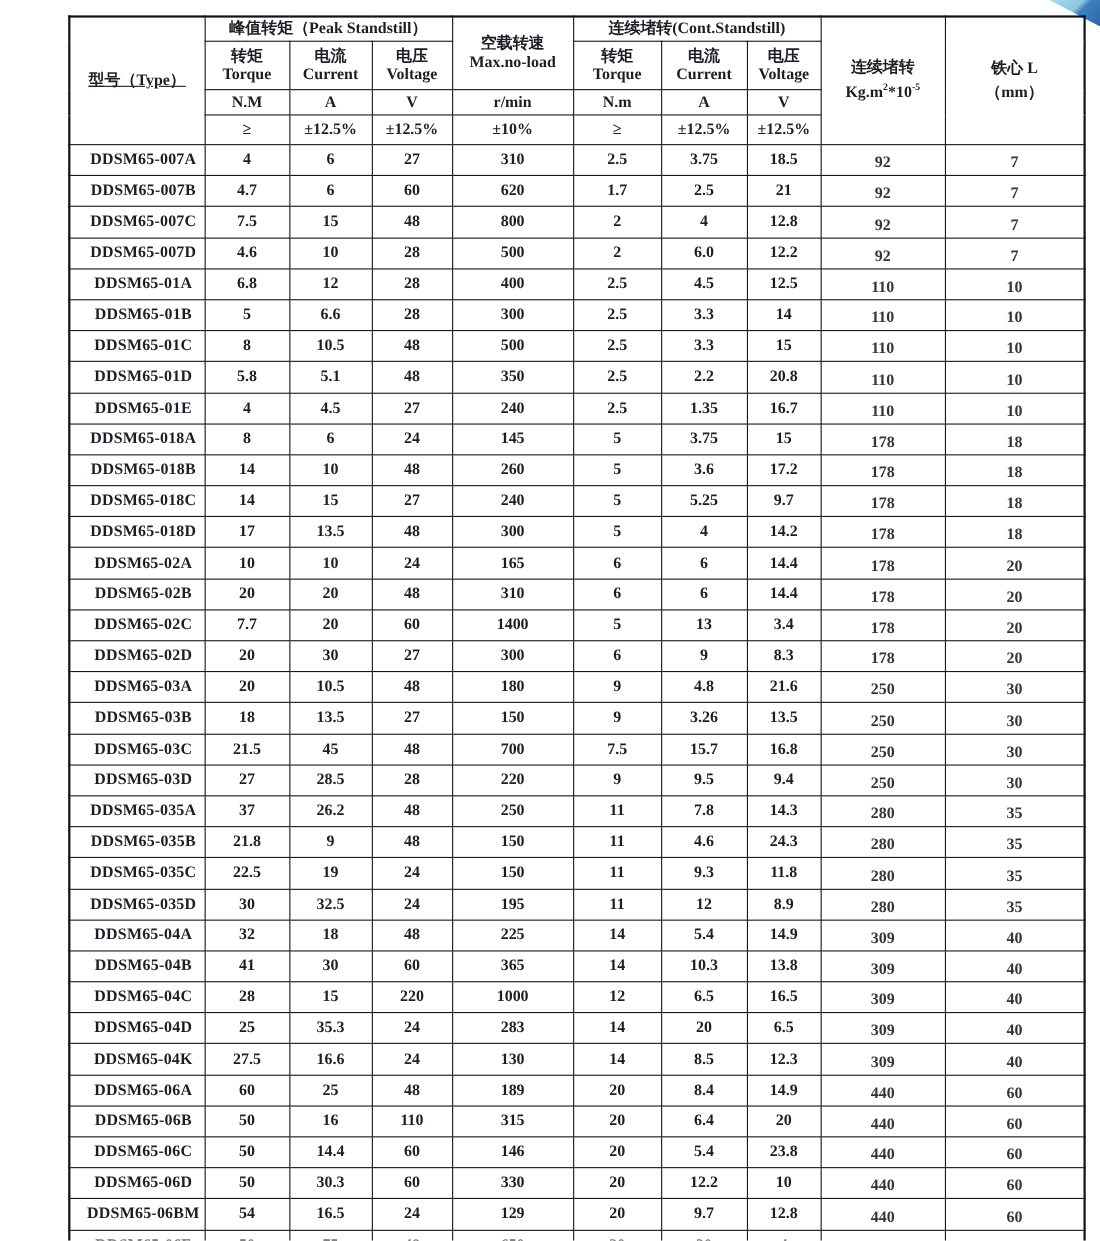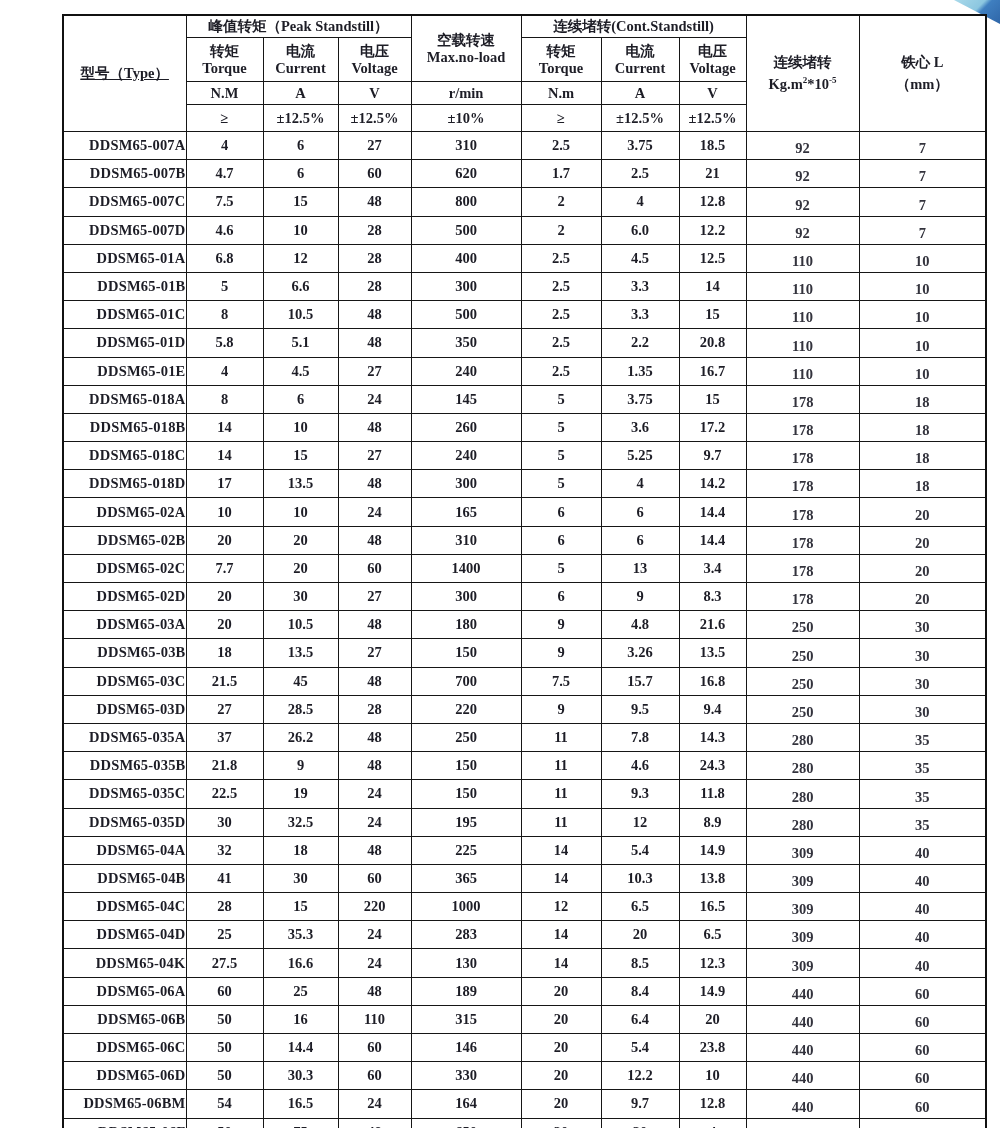--- a/index.html
+++ b/index.html
@@ -47,21 +47,21 @@
   td.sub-hdr { height: 43px; font-size: 14px; }
   td.unit-hdr { height: 22px; font-size: 14.5px; }
   td.tol-hdr  { height: 26px; font-size: 14px; }
   td.type-hdr { font-size: 15px; text-decoration: underline; }
   td.tall-hdr { font-size: 14.5px; line-height: 1.5; }
   td.tall-hdr sup { font-size: 9px; }
 
   
   tbody.data td { height: 25.2px; }
   tbody.data td.type-cell {
-    text-align: right;
+    text-align: center;
     padding-left: 11px;
     font-size: 14.5px;
     letter-spacing: 0.2px;
   }
   
   tbody.data td.low {
     vertical-align: bottom;
     padding-bottom: 2px;
     color: #33333d;
   }
@@ -558,21 +558,21 @@
           <td>12.2</td>
           <td>10</td>
           <td class="low">440</td>
           <td class="low">60</td>
         </tr>
         <tr>
           <td class="type-cell">DDSM65-06BM</td>
           <td>54</td>
           <td>16.5</td>
           <td>24</td>
-          <td>164</td>
+          <td>129</td>
           <td>20</td>
           <td>9.7</td>
           <td>12.8</td>
           <td class="low">440</td>
           <td class="low">60</td>
         </tr>
         <tr>
           <td class="type-cell">DDSM65-06F</td>
           <td>50</td>
           <td>75</td>

